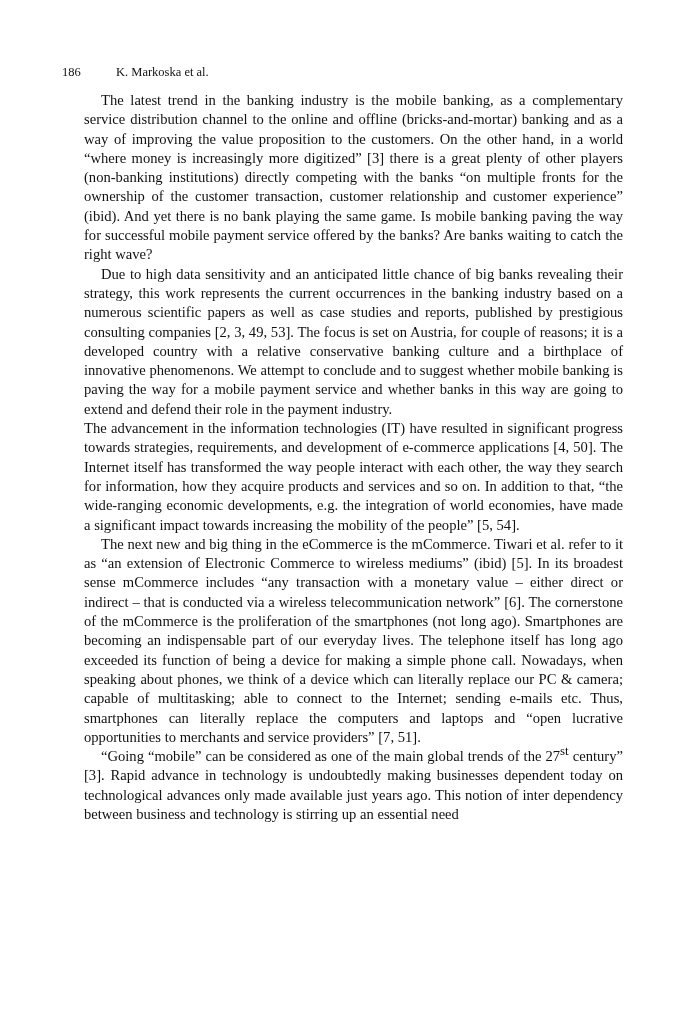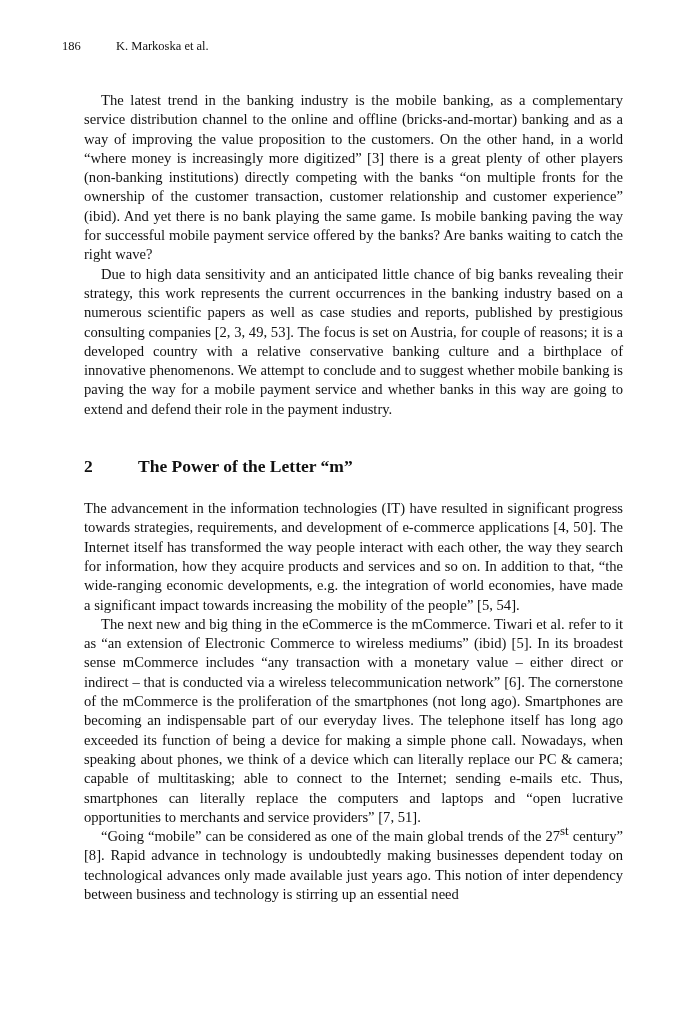--- a/index.html
+++ b/index.html
@@ -1,38 +1,37 @@
 <!DOCTYPE html>
 <html><head>
 <meta charset="utf-8">
 <style>
   html, body { margin: 0; padding: 0; background: #ffffff; }
   body { width: 683px; height: 1036px; position: relative; overflow: hidden;
          font-family: "Liberation Serif", "DejaVu Serif", serif; color: #111; }
   .page { position: absolute; left: 62px; top: 0; width: 539px; }
-  .running-head { position: absolute; top: 39px; left: 0; font-size: 12.5px; white-space: nowrap; }
+  .running-head { position: absolute; top: 65px; left: 0; font-size: 12.5px; white-space: nowrap; }
   .running-head .pno { display: inline-block; width: 54px; }
   .body { position: absolute; top: 91px; left: 0; width: 539px; font-size: 14.6px; line-height: 19.3px; margin-left: 22px; }
   p { margin: 0; text-align: justify; hyphens: manual; }
   p.indent { text-indent: 17px; }
   h2 { margin: 36px 0 22px 0; font-size: 17.5px; font-weight: bold; line-height: 22px; }
   h2 .num { display: inline-block; width: 54px; }
   sup { font-size: 13px; vertical-align: 6px; line-height: 0; }
 </style>
 </head>
 <body>
 
 <div class="page">
   <div class="running-head">
     <span class="pno">186</span><span>K. Markoska et al.</span>
   </div>
 
   <div class="body">
     <p class="indent">The latest trend in the banking industry is the mobile banking, as a complementary service distribution channel to the online and offline (bricks-and-mortar) banking and as a way of improving the value proposition to the customers. On the other hand, in a world “where money is increasingly more digitized” [3] there is a great plenty of other players (non-banking institutions) directly competing with the banks “on mul­tiple fronts for the ownership of the customer transaction, customer relationship and customer experience” (ibid). And yet there is no bank playing the same game. Is mo­bile banking paving the way for successful mobile payment service offered by the banks? Are banks waiting to catch the right wave?</p>
     <p class="indent">Due to high data sensitivity and an anticipated little chance of big banks revealing their strategy, this work represents the current occurrences in the banking industry based on a numerous scientific papers as well as case studies and reports, published by prestigious consulting companies [2, 3, 49, 53]. The focus is set on Austria, for couple of reasons; it is a developed country with a relative conservative banking cul­ture and a birthplace of innovative phenomenons. We attempt to conclude and to sug­gest whether mobile banking is paving the way for a mobile payment service and whether banks in this way are going to extend and defend their role in the payment industry.</p>
 
-    <h2><span class="num">2</span><span>The Power of the Letter “m”</span></h2>
 
     <p>The advancement in the information technologies (IT) have resulted in significant progress towards strategies, requirements, and development of e-commerce applica­tions [4, 50]. The Internet itself has transformed the way people interact with each other, the way they search for information, how they acquire products and services and so on. In addition to that, “the wide-ranging economic developments, e.g. the integration of world economies, have made a significant impact towards increasing the mobility of the people” [5, 54].</p>
     <p class="indent">The next new and big thing in the eCommerce is the mCommerce. Tiwari et al. re­fer to it as “an extension of Electronic Commerce to wireless mediums” (ibid) [5]. In its broadest sense mCommerce includes “any transaction with a monetary value – either direct or indirect – that is conducted via a wireless telecommunication network” [6]. The cornerstone of the mCommerce is the proliferation of the smartphones (not long ago). Smartphones are becoming an indispensable part of our everyday lives. The telephone itself has long ago exceeded its function of being a device for making a simple phone call. Nowadays, when speaking about phones, we think of a device which can literally replace our PC &amp; camera; capable of multitasking; able to connect to the Internet; sending e-mails etc. Thus, smartphones can literally replace the com­puters and laptops and “open lucrative opportunities to merchants and service provid­ers” [7, 51].</p>
-    <p class="indent"><span>“Going “mobile” can be considered as one of the main global trends of the 27</span><sup>st</sup><span> century” [8]. Rapid advance in technology is undoubtedly making businesses depen­dent today on technological advances only made available just years ago. This notion of inter dependency between business and technology is stirring up an essential need</span></p>
+    <p class="indent"><span>“Going “mobile” can be considered as one of the main global trends of the 27</span><sup>st</sup><span> century” [3]. Rapid advance in technology is undoubtedly making businesses depen­dent today on technological advances only made available just years ago. This notion of inter dependency between business and technology is stirring up an essential need</span></p>
   </div>
 </div>
 
 </body></html>

